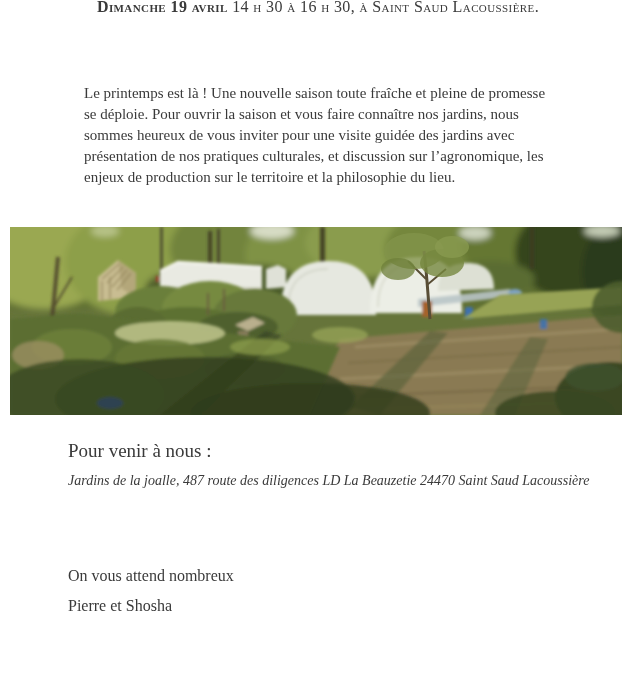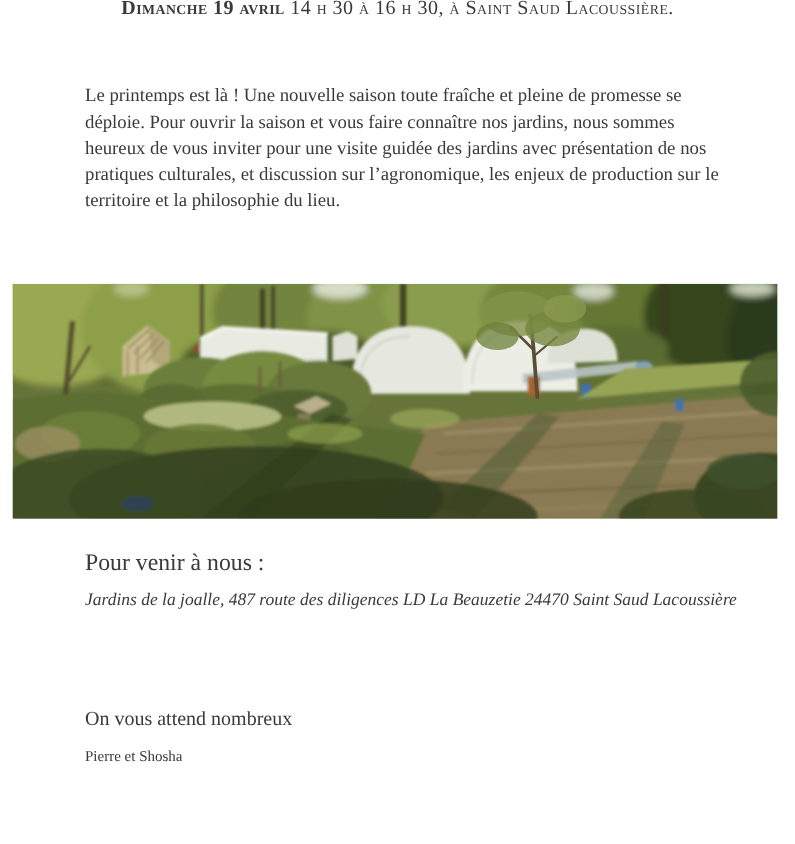--- a/index.html
+++ b/index.html
@@ -27,21 +27,21 @@
   .title .bold { font-weight: bold; }
   .intro {
     position: absolute;
     top: 67px;
     left: 68px;
     width: 508px;
     font-size: 15px;
     line-height: 21px;
     text-align: left;
   }
-  .intro p { margin: 0; }
+  .intro p { margin: 16px; }
   .photo {
     position: absolute;
     top: 227px;
     left: 10px;
     width: 612px;
     height: 188px;
     overflow: hidden;
     line-height: 0;
   }
   .photo svg { width: 100%; height: 100%; display: block; }
@@ -65,21 +65,21 @@
     position: absolute;
     top: 565px;
     left: 68px;
     font-size: 16px;
     line-height: 21px;
   }
   .signature {
     position: absolute;
     top: 595px;
     left: 68px;
-    font-size: 12px;
+    font-size: 16px;
     line-height: 21px;
   }
 </style>
 </head>
 <body>
 
 <div class="page">
 
   <div class="title">
     <span class="bold">Dimanche 19 avril</span>

